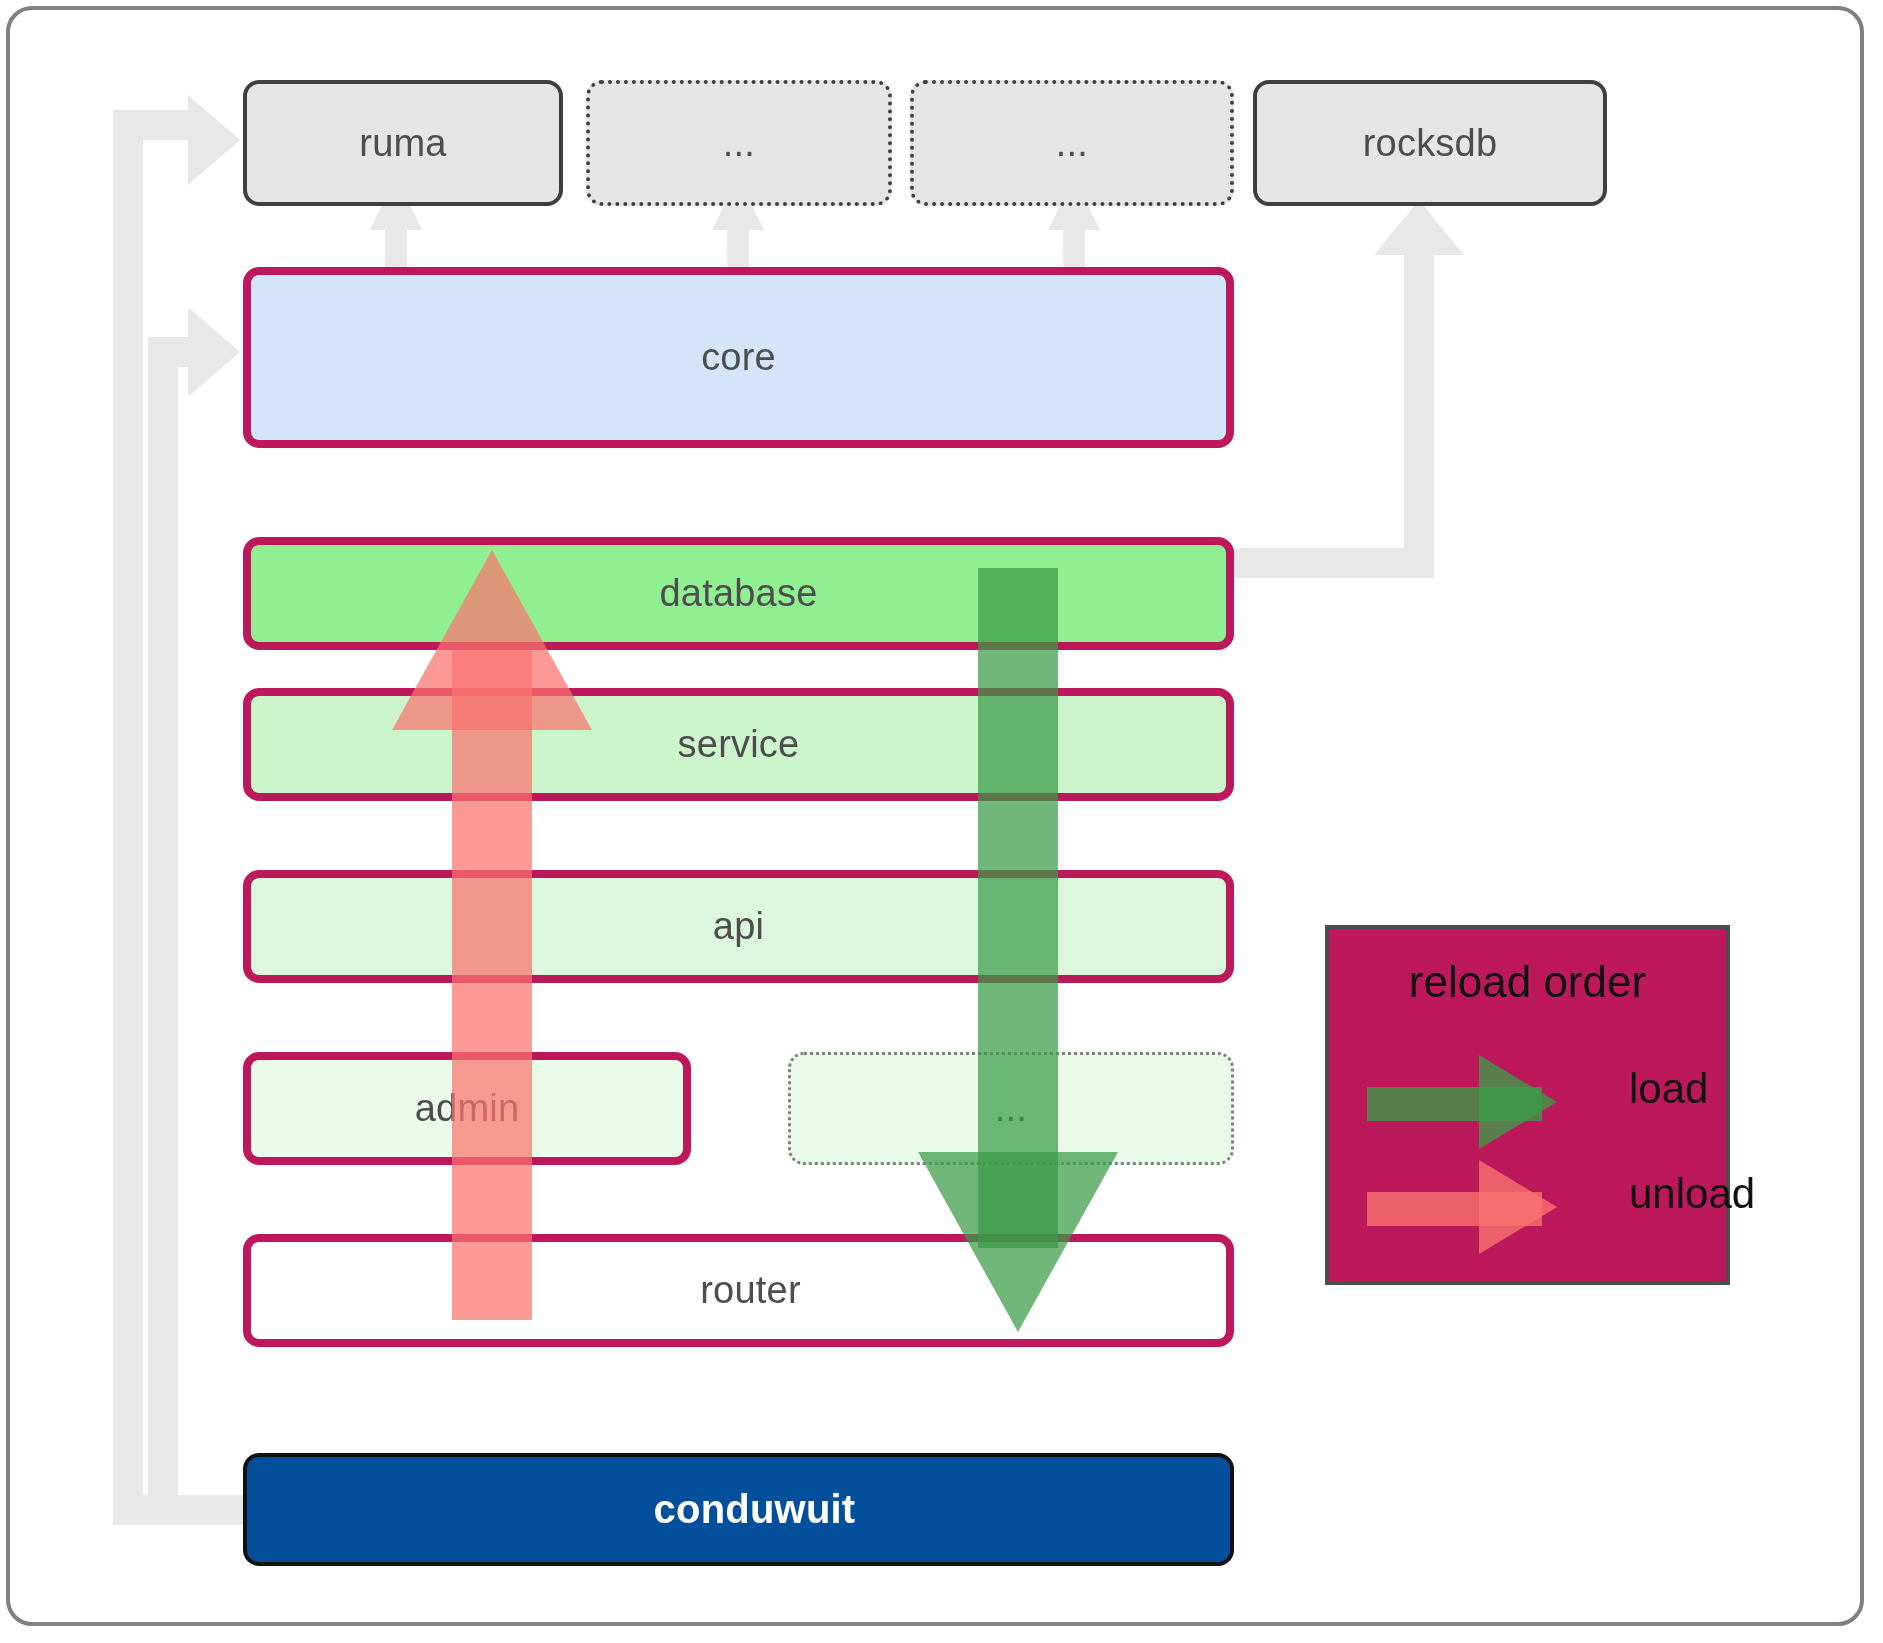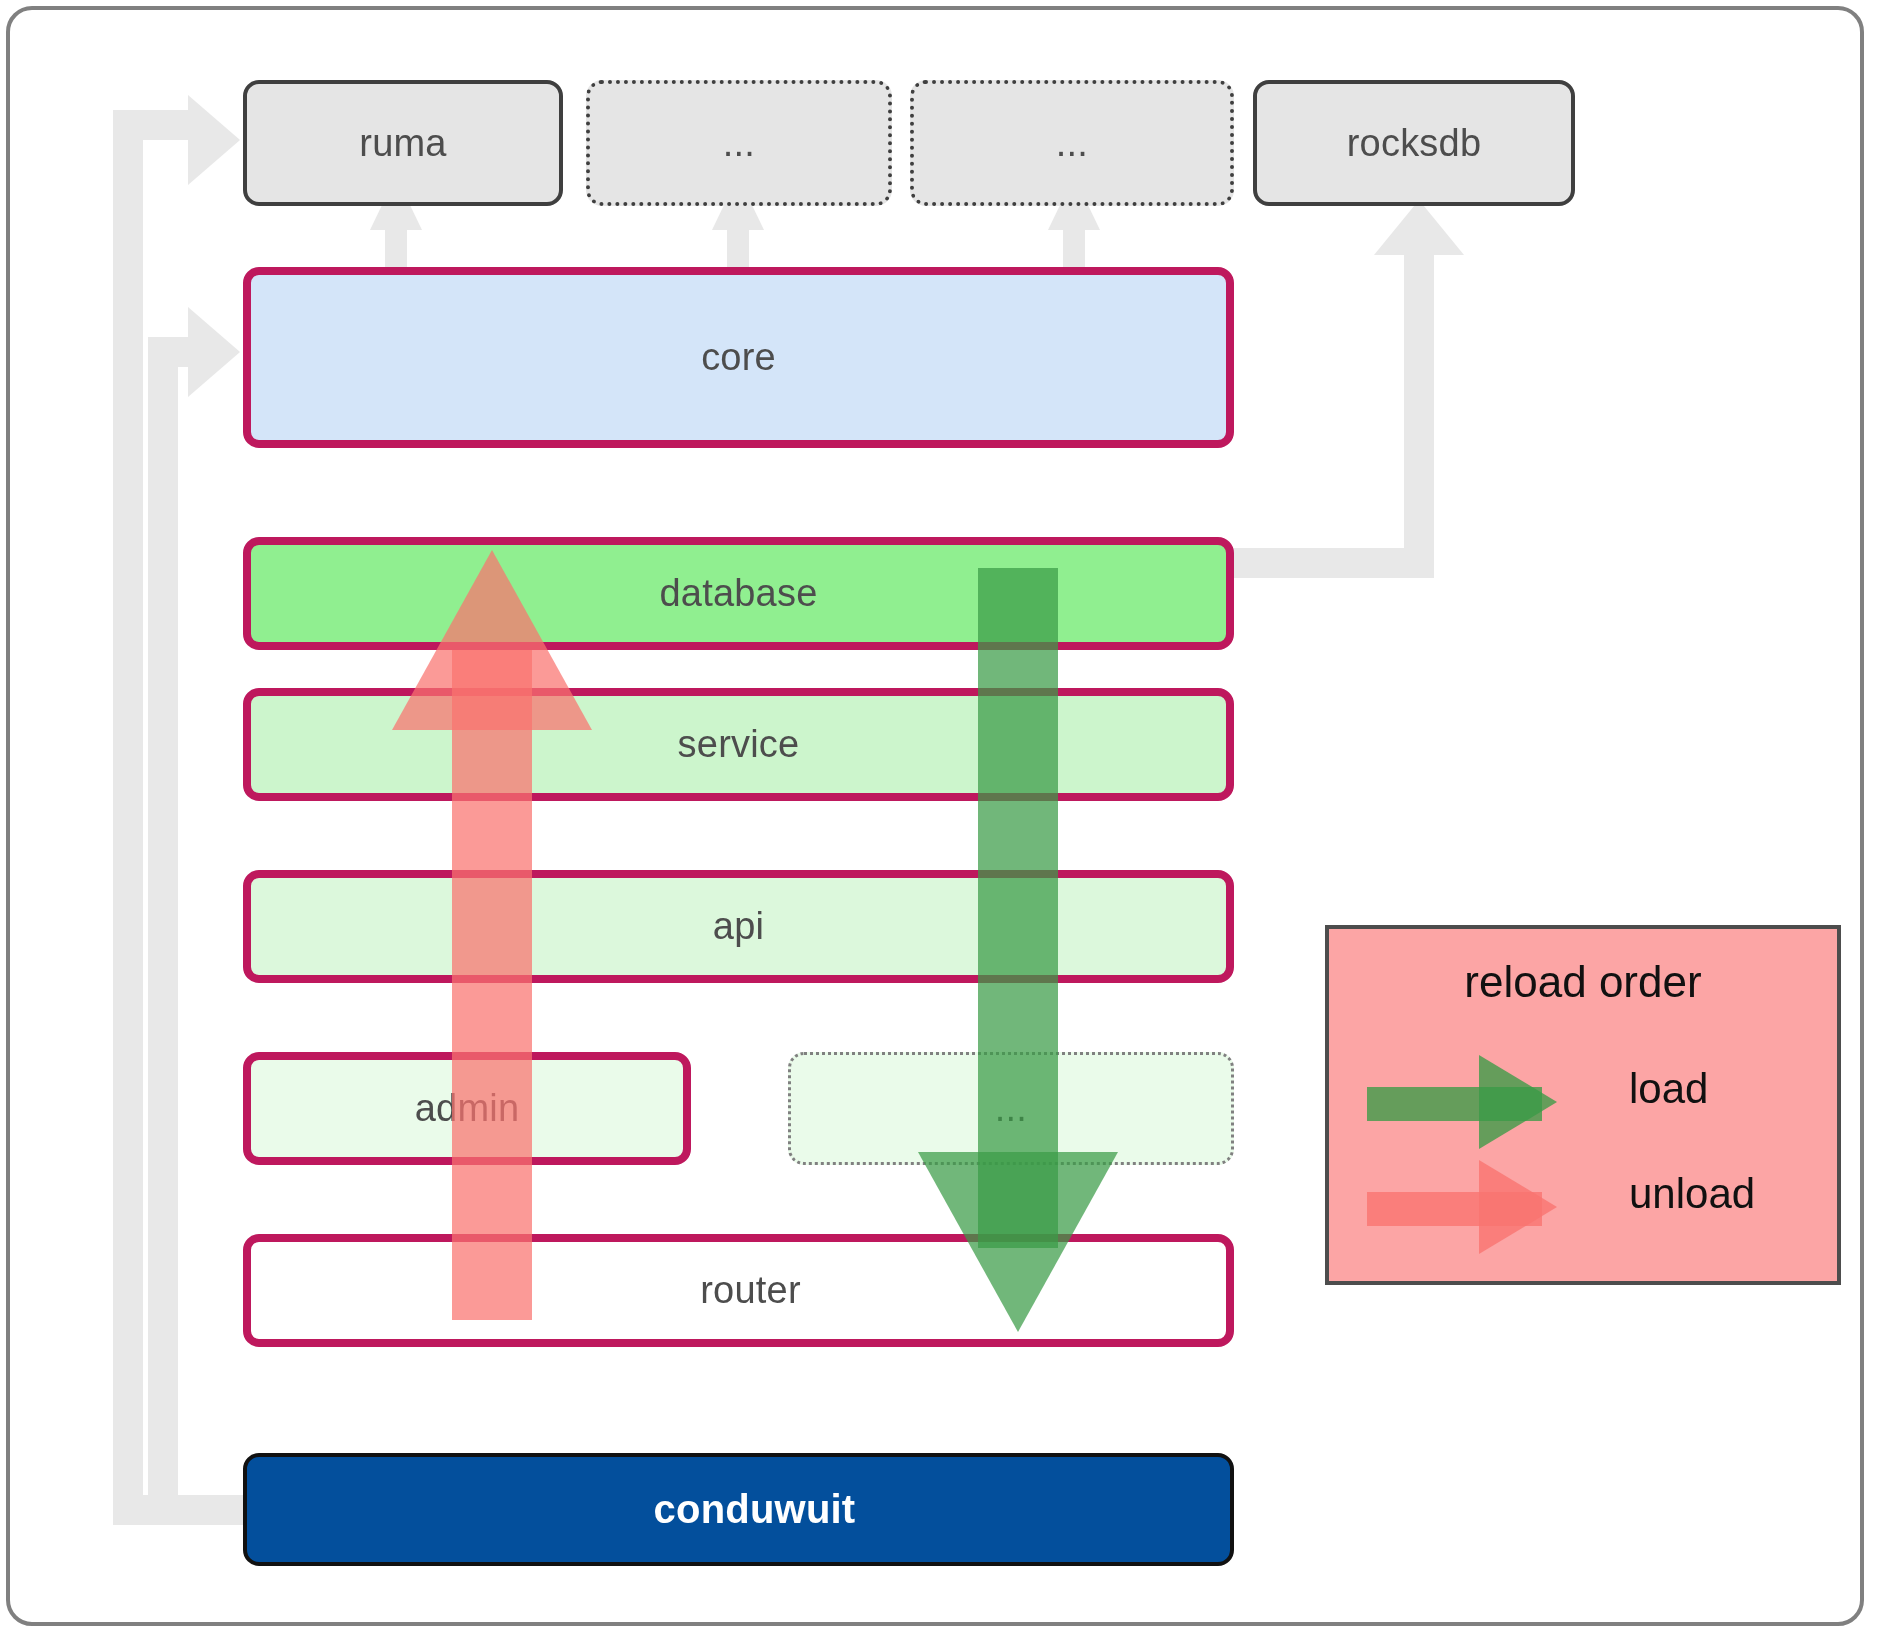--- a/index.html
+++ b/index.html
@@ -64,22 +64,22 @@
 
   
   .bigarrow{position:absolute;pointer-events:none;}
   .bigarrow .shaft{position:absolute;}
   .bigarrow .head{position:absolute;width:0;height:0;}
 
   
   .legend{
     position:absolute;
     left:1325px;top:925px;
-    width:516px;height:360px;
-    background:#fca5a5;
+    width:405px;height:360px;
+    background:#be185d;
     border:4px solid #4d4d4d;
     box-sizing:border-box;
   }
   .legend-title{
     position:absolute;left:0;top:28px;width:100%;
     text-align:center;
     font-size:44px;color:#111111;
   }
   .legend-row{position:absolute;left:0;width:100%;height:90px;}
   .legend-row .lshaft{position:absolute;left:38px;top:28px;width:175px;height:34px;}
@@ -125,21 +125,21 @@
   </div>
 
   <div class="box dep dotted" style="left:586px;top:80px;width:306px;height:126px;">
     <span>...</span>
   </div>
 
   <div class="box dep dotted" style="left:910px;top:80px;width:324px;height:126px;">
     <span>...</span>
   </div>
 
-  <div class="box dep" style="left:1253px;top:80px;width:322px;height:126px;">
+  <div class="box dep" style="left:1253px;top:80px;width:354px;height:126px;">
     <span>rocksdb</span>
   </div>
 
   <div class="box layer" style="left:243px;top:267px;width:991px;height:181px;background:#d4e5f9;">
     <span>core</span>
   </div>
 
   <div class="box layer" style="left:243px;top:506px;width:991px;height:113px;background:#90ef90;margin-top:31px;">
     <span>database</span>
   </div>

